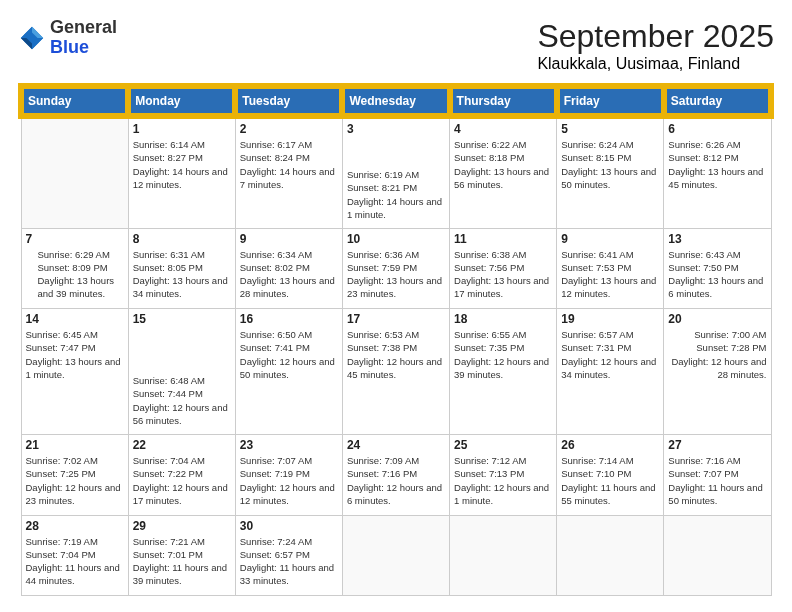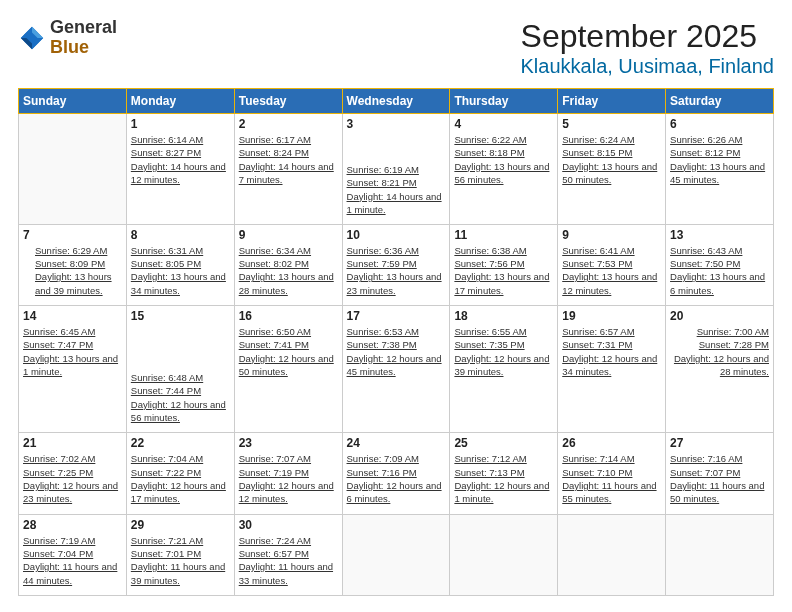--- a/index.html
+++ b/index.html
@@ -27,72 +27,71 @@
       display: flex;
       align-items: center;
       gap: 4px;
     }
     .logo-text {
       font-size: 18px;
       font-weight: bold;
       line-height: 1.1;
     }
     .logo-general { color: #333; }
-    .logo-blue { color: #a16207; }
+    .logo-blue { color: #1d4ed8; }
     .logo-icon {
       width: 28px;
       height: 28px;
     }
     .title-block {
       text-align: left;
     }
     .month-title {
       font-size: 32px;
       font-weight: normal;
       color: #222;
     }
     .subtitle {
-      font-size: 20px;
-      color: #0369a1;
+      font-size: 16px;
+      color: #000000;
     }
     .calendar {
       flex: 1;
       border: 1px solid #ccc;
       border-collapse: collapse;
       width: 100%;
       table-layout: fixed;
     }
     .calendar th {
       background: #2a6db5;
       color: #fff;
       font-size: 12px;
       font-weight: bold;
       padding: 5px 4px;
-      border: 1px solid #eab308;
+      border: 6px solid #eab308;
       text-align: left;
     }
     .calendar td {
       border: 1px solid #ccc;
       vertical-align: top;
       padding: 3px 4px;
       font-size: 10px;
       color: #333;
       height: 78px;
     }
     .day-number {
       font-size: 12px;
       font-weight: bold;
       color: #222;
       margin-bottom: 2px;
     }
     .day-info {
       font-size: 9.5px;
       line-height: 1.4;
       color: #333;
-      text-decoration: underline;
     }
     .empty-cell {
       background: #f9f9f9;
     }
   </style>
 </head>
 <body>
 
 <div class="page">
   <div class="header">

